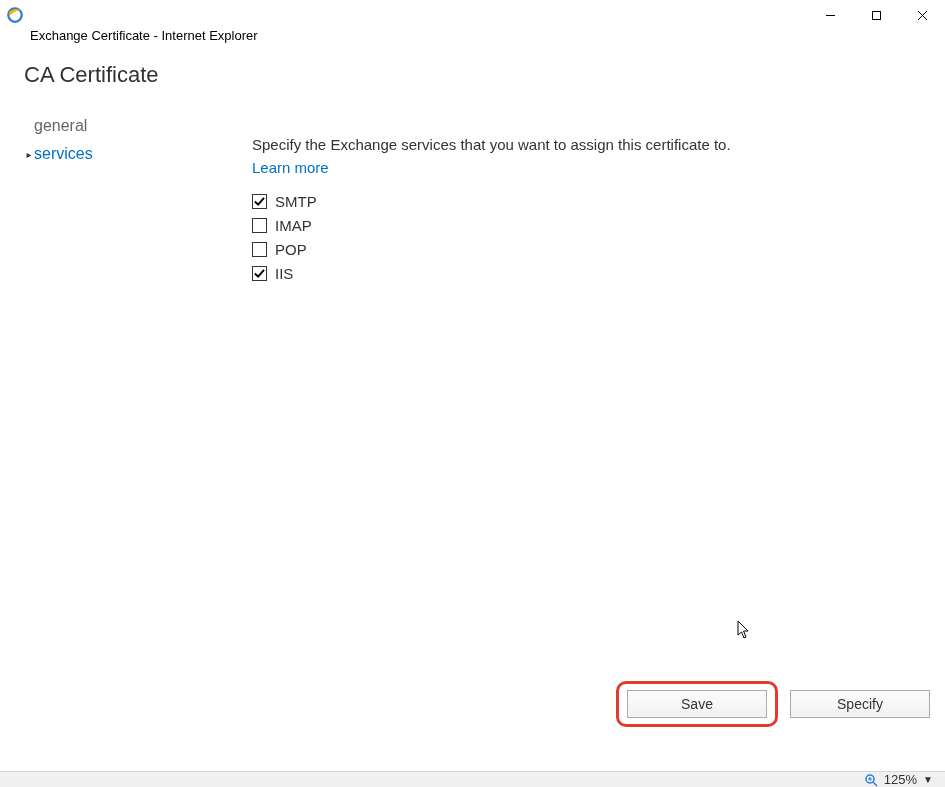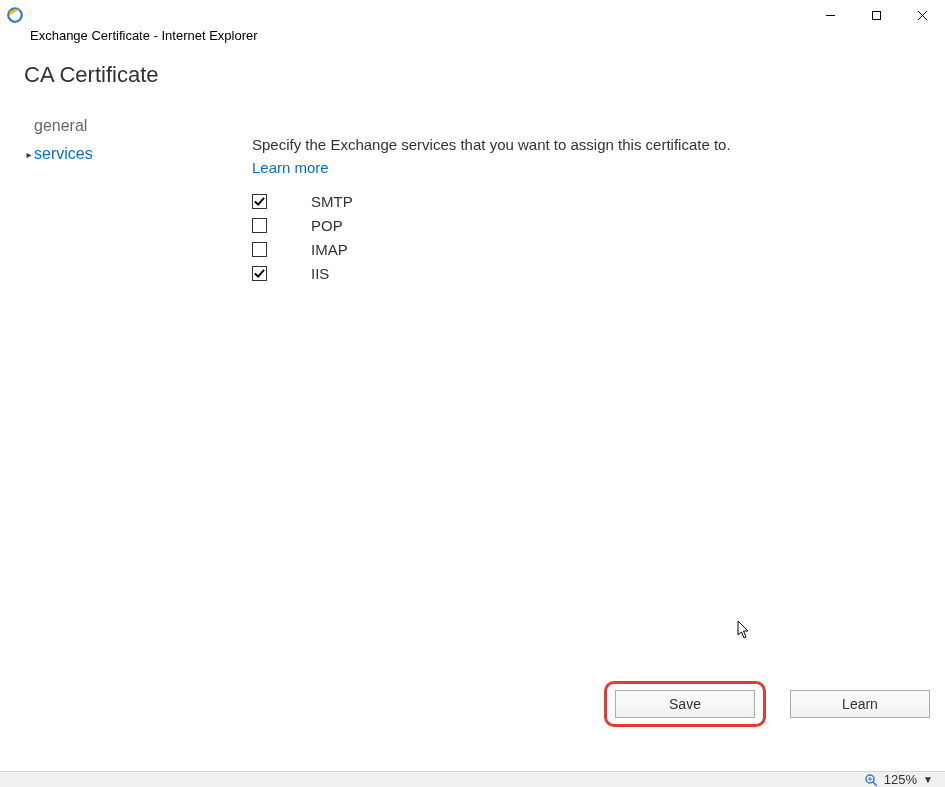--- a/index.html
+++ b/index.html
@@ -119,30 +119,29 @@
       display: flex;
       align-items: center;
       justify-content: center;
       cursor: pointer;
       background: #fff;
     }
     .checkbox svg { width: 11px; height: 11px; }
     .service-label {
       font-size: 15px;
       color: #333;
-      margin-left: 36px;
     }
 
     
     .button-row {
       position: absolute;
       bottom: 60px;
       right: 15px;
       display: flex;
-      gap: 24px;
+      gap: 12px;
       align-items: center;
     }
     .btn {
       width: 140px;
       height: 28px;
       border: 1px solid #ababab;
       background: linear-gradient(#fcfcfc, #f1f1f1);
       font-size: 14px;
       color: #333;
       cursor: pointer;
@@ -242,44 +241,44 @@
         <div class="service-row">
           <span class="checkbox">
             <svg viewBox="0 0 12 12">
                 <path d="M1 6 L4.5 9.5 L11 2" fill="none" stroke="#000" stroke-width="2"></path>
               </svg>
           </span>
           <span class="service-label">SMTP</span>
         </div>
         <div class="service-row">
           <span class="checkbox"></span>
+          <span class="service-label">IMAP</span>
+        </div>
+        <div class="service-row">
+          <span class="checkbox"></span>
           <span class="service-label">POP</span>
-        </div>
-        <div class="service-row">
-          <span class="checkbox"></span>
-          <span class="service-label">IMAP</span>
         </div>
         <div class="service-row">
           <span class="checkbox">
             <svg viewBox="0 0 12 12">
                 <path d="M1 6 L4.5 9.5 L11 2" fill="none" stroke="#000" stroke-width="2"></path>
               </svg>
           </span>
           <span class="service-label">IIS</span>
         </div>
       </div>
     </div>
   </div>
 </div>
 
 <div class="button-row">
   <div class="highlight-box">
     <div class="btn">Save</div>
   </div>
-  <div class="btn">Learn</div>
+  <div class="btn">Specify</div>
 </div>
 
 <span class="cursor">
   <svg viewBox="0 0 14 20">
     <path d="M1 1 L1 15 L4.5 12 L7 18 L9 17 L6.5 11 L11 11 Z" fill="#fff" stroke="#000" stroke-width="1"></path>
   </svg>
 </span>
 
 <div class="status-bar">
   <span class="zoom-icon">

